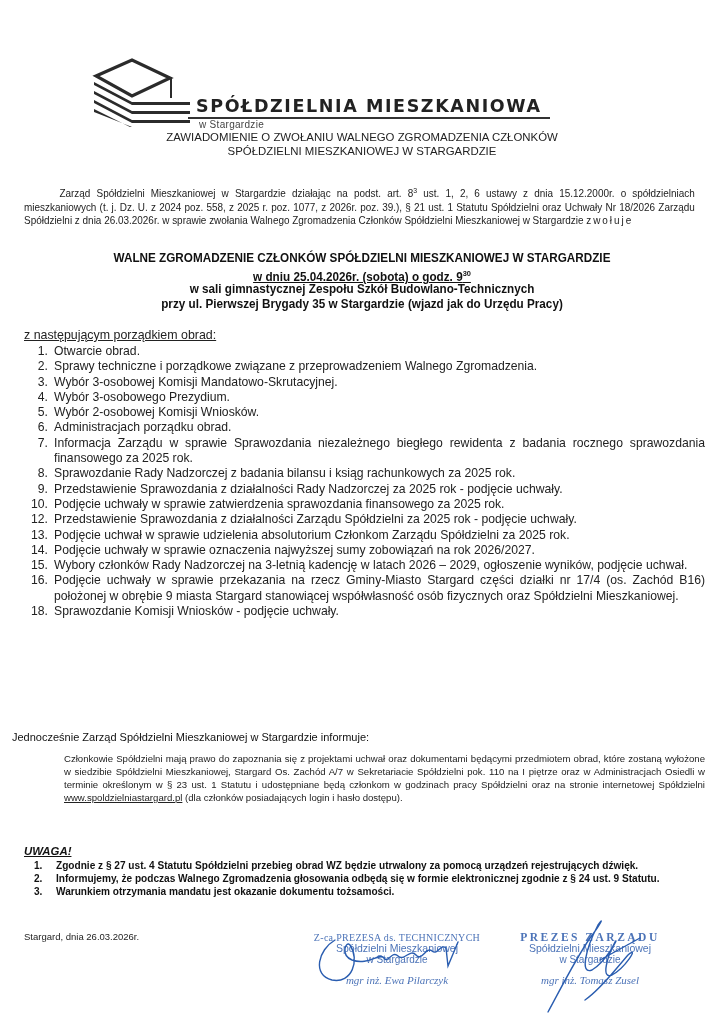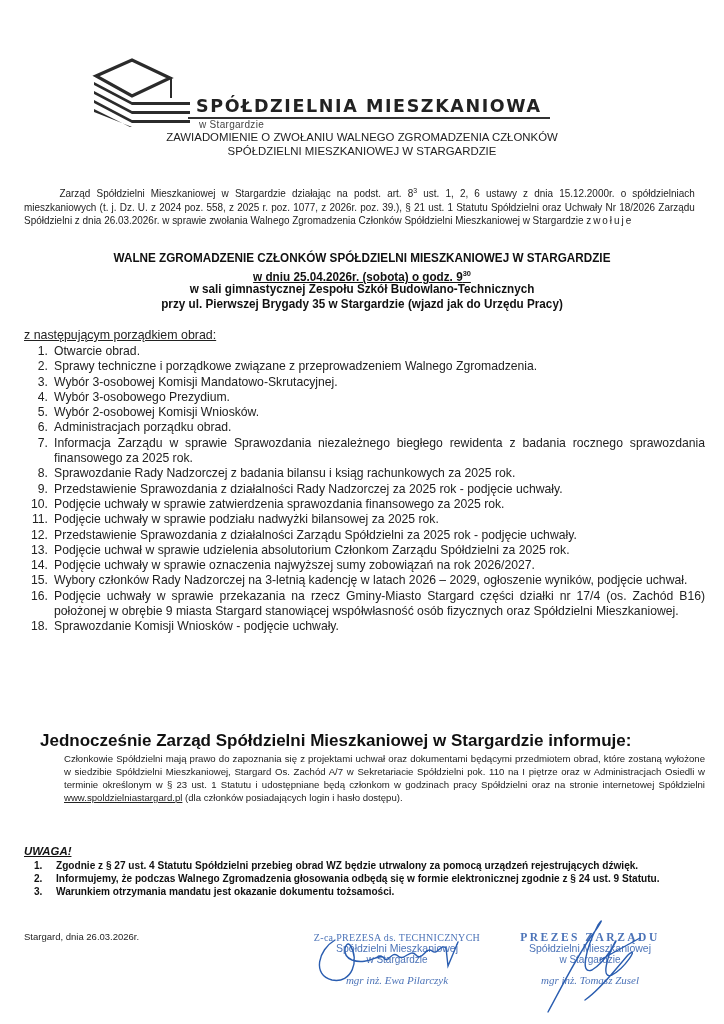--- a/index.html
+++ b/index.html
@@ -28,21 +28,21 @@
     .u { text-decoration:underline; }
     .meet sup { font-size:8px; }
     
     .agenda-head { left:24px; top:328px; font-size:12.4px; text-decoration:underline; color:#222; }
     .agenda { left:24px; top:344px; width:681px; margin:0; padding:0; list-style:none; font-size:12.2px; line-height:15.3px; color:#222; }
     .agenda li { display:flex; text-align:justify; }
     .agenda .num { flex:0 0 28px; text-align:right; padding-right:6px; box-sizing:border-box; margin-left:0; }
     .agenda .txt { flex:1; padding-left:0px; }
     .agenda-wrap { left:26px; top:344px; width:679px; }
     
-    .info-head { left:40px; top:731px; font-weight:bold; font-size:17px; color:#111; }
+    .info-head { left:12px; top:731px; font-weight:normal; font-size:11px; color:#111; }
     .info-body { left:64px; top:752px; width:641px; font-size:9.6px; line-height:13px; text-align:justify; color:#222; }
     .info-body a { color:#222; }
     
     .uwaga-head { left:24px; top:845px; font-style:italic; font-weight:bold; font-size:11.4px; text-decoration:underline; color:#111; }
     .uwaga { left:34px; top:859px; width:671px; margin:0; padding:0; list-style:none; font-weight:bold; font-size:10.1px; line-height:13px; color:#111; }
     .uwaga li { display:flex; text-align:justify; margin-bottom:0; }
     .uwaga .num { flex:0 0 22px; }
     .uwaga .txt { flex:1; }
     
     .date { left:24px; top:931px; font-size:9.5px; color:#222; }
@@ -122,24 +122,20 @@
       </li>
       <li>
         <span class="num">9.</span>
         <span class="txt">Przedstawienie Sprawozdania z działalności Rady Nadzorczej za 2025 rok - podjęcie uchwały.</span>
       </li>
       <li>
         <span class="num">10.</span>
         <span class="txt">Podjęcie uchwały w sprawie zatwierdzenia sprawozdania finansowego za 2025 rok.</span>
       </li>
       <li>
-        <span class="num">11.</span>
-        <span class="txt">Podjęcie uchwały w sprawie podziału nadwyżki bilansowej za 2025 rok.</span>
-      </li>
-      <li>
         <span class="num">12.</span>
         <span class="txt">Przedstawienie Sprawozdania z działalności Zarządu Spółdzielni za 2025 rok - podjęcie uchwały.</span>
       </li>
       <li>
         <span class="num">13.</span>
         <span class="txt">Podjęcie uchwał w sprawie udzielenia absolutorium Członkom Zarządu Spółdzielni za 2025 rok.</span>
       </li>
       <li>
         <span class="num">14.</span>
         <span class="txt">Podjęcie uchwały w sprawie oznaczenia najwyższej sumy zobowiązań na rok 2026/2027.</span>

